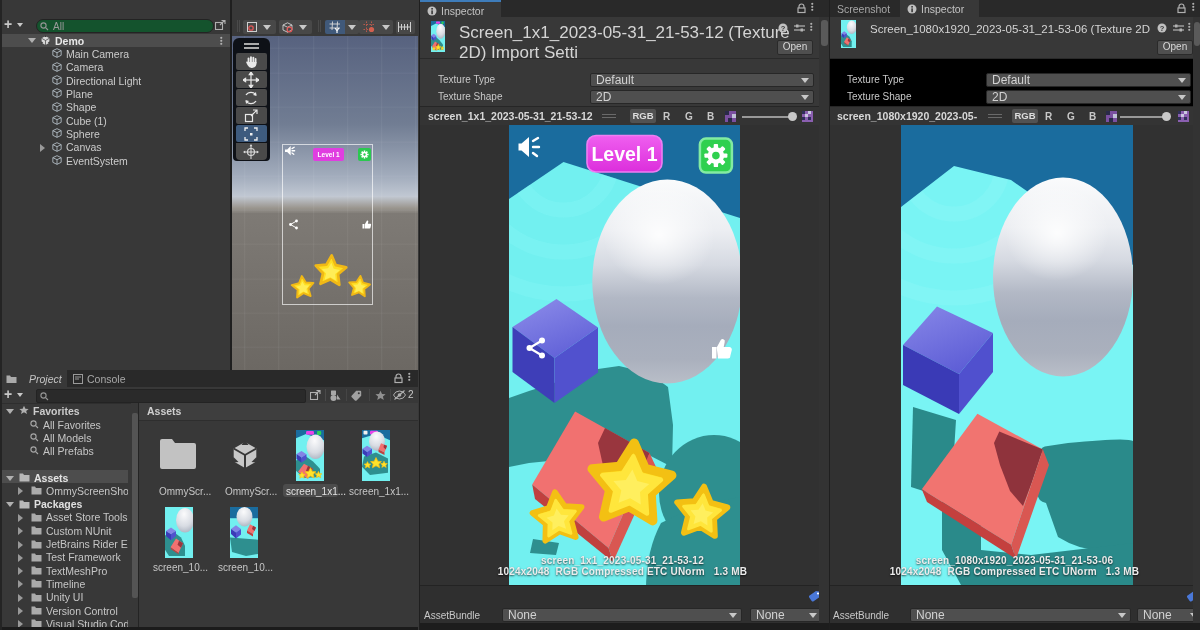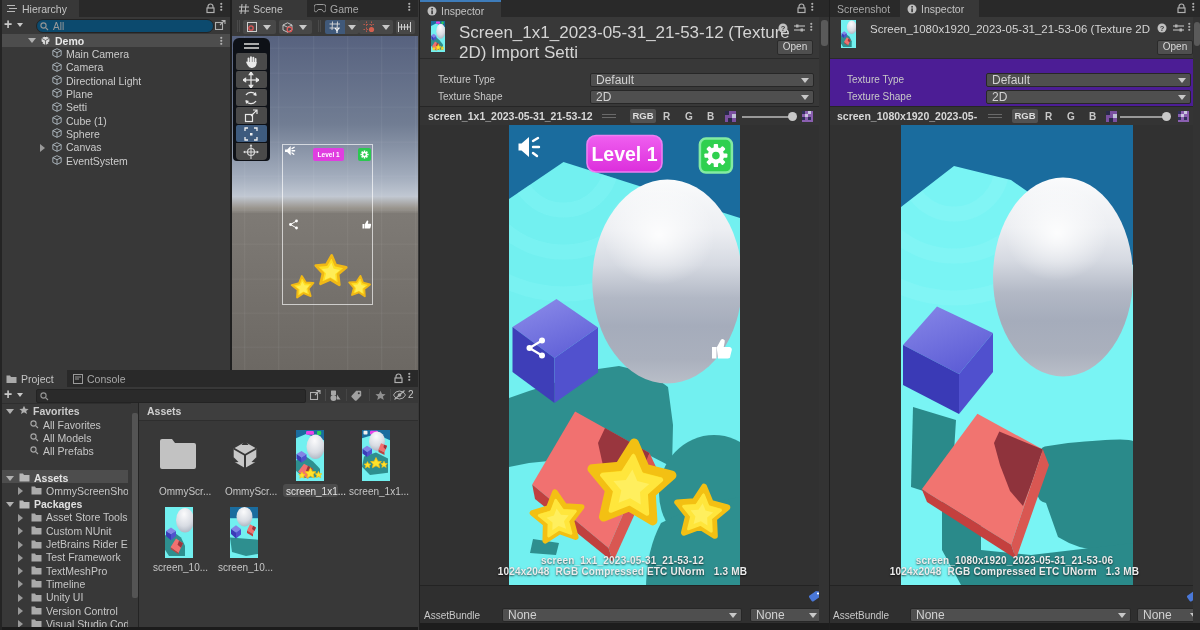--- a/index.html
+++ b/index.html
@@ -11,42 +11,25 @@
 .tab.inactive{background:transparent;color:#a8a8a8;}
 .dd{position:absolute;background:#4f4f4f;border:1px solid #272727;border-radius:2px;color:#d2d2d2;font-size:12px;line-height:12px;}
 .dd .arr{position:absolute;right:4px;top:4px;width:0;height:0;border-left:4px solid transparent;border-right:4px solid transparent;border-top:5px solid #c8c8c8;}
 #ptree span{white-space:nowrap;}
 .kebab{color:#b4b4b4;font-size:4.8px;letter-spacing:0;line-height:3.1px;text-align:center;width:5px;}
 </style></head>
 <body>
 <div class="p" style="left:0;top:0;width:1.5px;height:630px;background:#242424;z-index:50;"></div>
 
 <div class="p" id="hier" style="left:0;top:0;width:230px;height:370px;background:#383838;border-right:2px solid #1f1f1f;">
-  <div class="p tabbar" style="left:0;top:0;width:230px;height:17px;">
-    <div class="tab" style="left:1px;width:78px;">
-      <svg style="margin-left:6px" width="11" height="11" viewBox="0 0 11 11">
-          <g stroke="#b8b8b8" stroke-width="1">
-            <line x1="0" y1="2.5" x2="8" y2="2.5"></line>
-            <line x1="2" y1="5.5" x2="10" y2="5.5"></line>
-            <line x1="0" y1="8.5" x2="8" y2="8.5"></line>
-          </g>
-        </svg>
-      <span style="margin-left:4px;">Hierarchy</span>
-    </div>
-    <svg class="p" style="left:206px;top:3px" width="10" height="11" viewBox="0 0 10 11">
-        <path d="M2 5 L2 3.5 A2.5 2.5 0 0 1 7 3.5 L7 5" fill="none" stroke="#afafaf" stroke-width="1.2"></path>
-        <rect x="1" y="5" width="7" height="4.5" fill="none" stroke="#afafaf" stroke-width="1.2"></rect>
-      </svg>
-    <div class="p kebab" style="left:219px;top:2px;">●<br>●<br>●</div>
-  </div>
 
   <div class="p" style="left:0;top:17px;width:230px;height:16px;background:#383838;">
     <div class="p" style="left:4px;top:1px;color:#c8c8c8;font-size:14px;font-weight:bold;line-height:13px;">+</div>
     <div class="p" style="left:17px;top:6px;width:0;height:0;border-left:3.5px solid transparent;border-right:3.5px solid transparent;border-top:4.5px solid #c8c8c8;"></div>
-    <div class="p" style="left:36px;top:1.5px;width:176px;height:12px;background:#0c4a6e;border:1px solid #232323;border-radius:7px;">
+    <div class="p" style="left:36px;top:1.5px;width:176px;height:12px;background:#14532d;border:1px solid #232323;border-radius:7px;">
       <svg class="p" style="left:3px;top:2px" width="9" height="9" viewBox="0 0 9 9">
           <circle cx="3.5" cy="3.5" r="2.6" fill="none" stroke="#969696" stroke-width="1.1"></circle>
           <line x1="5.6" y1="5.6" x2="8" y2="8" stroke="#969696" stroke-width="1.1"></line>
         </svg>
       <span class="p dim" style="left:16px;top:1px;font-size:10px;">All</span>
     </div>
     <svg class="p" style="left:215px;top:3px" width="11" height="10" viewBox="0 0 11 10">
         <rect x="0.5" y="2.5" width="7" height="7" fill="none" stroke="#b0b0b0" stroke-width="1.1"></rect>
         <path d="M5 5 L10 0 M6.5 0.5 L10 0.5 L10 4" fill="none" stroke="#b0b0b0" stroke-width="1.1"></path>
       </svg>
@@ -83,21 +66,21 @@
         <path d="M6 0.8 L11 3.2 L11 8.8 L6 11.2 L1 8.8 L1 3.2 Z M1 3.2 L6 5.6 L11 3.2 M6 5.6 L6 11.2" fill="none" stroke="#b9c4cc" stroke-width="1"></path>
       </svg>
       <span class="p" style="left:66px;top:74.56px;color:#cccccc;font-size:10.5px;">Directional Light</span>
       <svg class="p" style="left:52px;top:88.39px" width="10" height="10" viewBox="0 0 12 12">
         <path d="M6 0.8 L11 3.2 L11 8.8 L6 11.2 L1 8.8 L1 3.2 Z M1 3.2 L6 5.6 L11 3.2 M6 5.6 L6 11.2" fill="none" stroke="#b9c4cc" stroke-width="1"></path>
       </svg>
       <span class="p" style="left:66px;top:87.89px;color:#cccccc;font-size:10.5px;">Plane</span>
       <svg class="p" style="left:52px;top:101.72px" width="10" height="10" viewBox="0 0 12 12">
         <path d="M6 0.8 L11 3.2 L11 8.8 L6 11.2 L1 8.8 L1 3.2 Z M1 3.2 L6 5.6 L11 3.2 M6 5.6 L6 11.2" fill="none" stroke="#b9c4cc" stroke-width="1"></path>
       </svg>
-      <span class="p" style="left:66px;top:101.22px;color:#cccccc;font-size:10.5px;">Setti</span>
+      <span class="p" style="left:66px;top:101.22px;color:#cccccc;font-size:10.5px;">Shape</span>
       <svg class="p" style="left:52px;top:115.05000000000001px" width="10" height="10" viewBox="0 0 12 12">
         <path d="M6 0.8 L11 3.2 L11 8.8 L6 11.2 L1 8.8 L1 3.2 Z M1 3.2 L6 5.6 L11 3.2 M6 5.6 L6 11.2" fill="none" stroke="#b9c4cc" stroke-width="1"></path>
       </svg>
       <span class="p" style="left:66px;top:114.55000000000001px;color:#cccccc;font-size:10.5px;">Cube (1)</span>
       <svg class="p" style="left:52px;top:128.38px" width="10" height="10" viewBox="0 0 12 12">
         <path d="M6 0.8 L11 3.2 L11 8.8 L6 11.2 L1 8.8 L1 3.2 Z M1 3.2 L6 5.6 L11 3.2 M6 5.6 L6 11.2" fill="none" stroke="#b9c4cc" stroke-width="1"></path>
       </svg>
       <span class="p" style="left:66px;top:127.88px;color:#cccccc;font-size:10.5px;">Sphere</span>
       <div class="p" style="left:40px;top:144.21px;width:0;height:0;border-top:4px solid transparent;border-bottom:4px solid transparent;border-left:5px solid #999;"></div>
       <svg class="p" style="left:52px;top:141.71px" width="10" height="10" viewBox="0 0 12 12">
@@ -105,40 +88,20 @@
       </svg>
       <span class="p" style="left:66px;top:141.21px;color:#cccccc;font-size:10.5px;">Canvas</span>
       <svg class="p" style="left:52px;top:155.04px" width="10" height="10" viewBox="0 0 12 12">
         <path d="M6 0.8 L11 3.2 L11 8.8 L6 11.2 L1 8.8 L1 3.2 Z M1 3.2 L6 5.6 L11 3.2 M6 5.6 L6 11.2" fill="none" stroke="#b9c4cc" stroke-width="1"></path>
       </svg>
       <span class="p" style="left:66px;top:154.54px;color:#cccccc;font-size:10.5px;">EventSystem</span>
     </div>
 </div>
 
 <div class="p" id="scene" style="left:232px;top:0;width:186px;height:370px;background:#383838;">
-  <div class="p tabbar" style="left:0;top:0;width:186px;height:17px;">
-    <div class="tab" style="left:0;width:75px;">
-      <svg style="margin-left:7px" width="10" height="10" viewBox="0 0 10 10">
-          <g stroke="#c0c0c0" stroke-width="1">
-            <line x1="3" y1="0" x2="2" y2="10"></line>
-            <line x1="7" y1="0" x2="6" y2="10"></line>
-            <line x1="0" y1="3" x2="10" y2="3"></line>
-            <line x1="0" y1="7" x2="10" y2="7"></line>
-          </g>
-        </svg>
-      <span style="margin-left:4px;">Scene</span>
-    </div>
-    <div class="tab inactive" style="left:75px;width:76px;">
-      <svg style="margin-left:7px" width="12" height="9" viewBox="0 0 12 9">
-          <path d="M2.5 0.5 h7 a2.5 2.5 0 0 1 2.5 2.5 l0 3 a1.8 1.8 0 0 1 -3.2 1.1 l-1 -1.6 h-3.6 l-1 1.6 a1.8 1.8 0 0 1 -3.2 -1.1 l0 -3 a2.5 2.5 0 0 1 2.5 -2.5 z" fill="none" stroke="#9a9a9a" stroke-width="1"></path>
-        </svg>
-      <span style="margin-left:4px;">Game</span>
-    </div>
-    <div class="p kebab" style="left:175px;top:2px;">●<br>●<br>●</div>
-  </div>
 
   <div class="p" style="left:0;top:17px;width:186px;height:19px;background:#383838;border-bottom:1px solid #2a2a2a;">
     <div class="p" style="left:5px;top:3px;width:1px;height:12px;background:#4a4a4a;"></div>
     <div class="p" style="left:7px;top:3px;width:1px;height:12px;background:#4a4a4a;"></div>
     <div class="p" style="left:11px;top:2.5px;width:33px;height:14px;background:#484848;border-radius:2px;">
       <svg class="p" style="left:4px;top:2px" width="10" height="10" viewBox="0 0 10 10">
           <rect x="0.5" y="0.5" width="9" height="9" fill="none" stroke="#cfcfcf" stroke-width="1"></rect>
           <circle cx="4" cy="6" r="2.2" fill="none" stroke="#e05555" stroke-width="1.3"></circle>
         </svg>
       <div class="p" style="left:20px;top:5px;width:0;height:0;border-left:4px solid transparent;border-right:4px solid transparent;border-top:5px solid #c8c8c8;"></div>
@@ -315,21 +278,21 @@
       </div>
   </div>
 </div>
 
 <div class="p" id="project" style="left:0;top:370px;width:418px;height:260px;background:#383838;">
   <div class="p tabbar" style="left:0;top:0;width:418px;height:17px;">
     <div class="tab" style="left:0;width:67px;">
       <svg style="margin-left:6px" width="11" height="10" viewBox="0 0 11 10">
           <path d="M0.5 1.5 h3.5 l1 1.5 h5.5 v6 h-10 z" fill="#aaa"></path>
         </svg>
-      <span style="margin-left:4px;">Project</span>
+      <span style="margin-left:12px;font-style:italic;">Project</span>
     </div>
     <div class="tab inactive" style="left:68px;width:72px;">
       <svg style="margin-left:5px" width="10" height="10" viewBox="0 0 10 10">
           <rect x="0.5" y="0.5" width="9" height="9" fill="none" stroke="#9a9a9a"></rect>
           <line x1="2" y1="3" x2="8" y2="3" stroke="#9a9a9a"></line>
           <line x1="2" y1="5" x2="6" y2="5" stroke="#9a9a9a"></line>
         </svg>
       <span style="margin-left:4px;">Console</span>
     </div>
     <svg class="p" style="left:394px;top:3px" width="10" height="11" viewBox="0 0 10 11">
@@ -782,21 +745,21 @@
     <div class="dd" style="left:82px;top:22px;width:238px;height:12px;"><span style="margin-left:5px;">None</span><div class="arr"></div></div>
     <div class="dd" style="left:330px;top:22px;width:70px;height:12px;"><span style="margin-left:5px;">None</span><div class="arr"></div></div>
   </div>
   <div class="p" style="left:0;top:623px;width:409px;height:7px;background:#1d1d1d;"></div>
 
   <div class="p" style="left:399px;top:17px;width:10px;height:606px;background:#333;">
     <div class="p" style="left:1.5px;top:3px;width:7px;height:26px;background:#5a5a5a;border-radius:3px;"></div>
   </div>
 </div>
 
-<div class="p" id="right" style="left:829px;top:0;width:371px;height:630px;background:#4c1d95;border-left:1px solid #1f1f1f;">
+<div class="p" id="right" style="left:829px;top:0;width:371px;height:630px;background:#000000;border-left:1px solid #1f1f1f;">
   <div class="p tabbar" style="left:0;top:0;width:371px;height:17px;">
     <div class="tab inactive" style="left:0;width:70px;">
         <span style="margin-left:7px;">Screenshot</span>
       </div>
     <div class="tab" style="left:70px;width:79px;">
       <svg style="margin-left:7px" width="10" height="10" viewBox="0 0 10 10">
           <circle cx="5" cy="5" r="4.5" fill="#c0c0c0"></circle>
           <rect x="4.3" y="2" width="1.6" height="1.6" fill="#383838"></rect>
           <rect x="4.3" y="4.4" width="1.6" height="3.8" fill="#383838"></rect>
         </svg>

